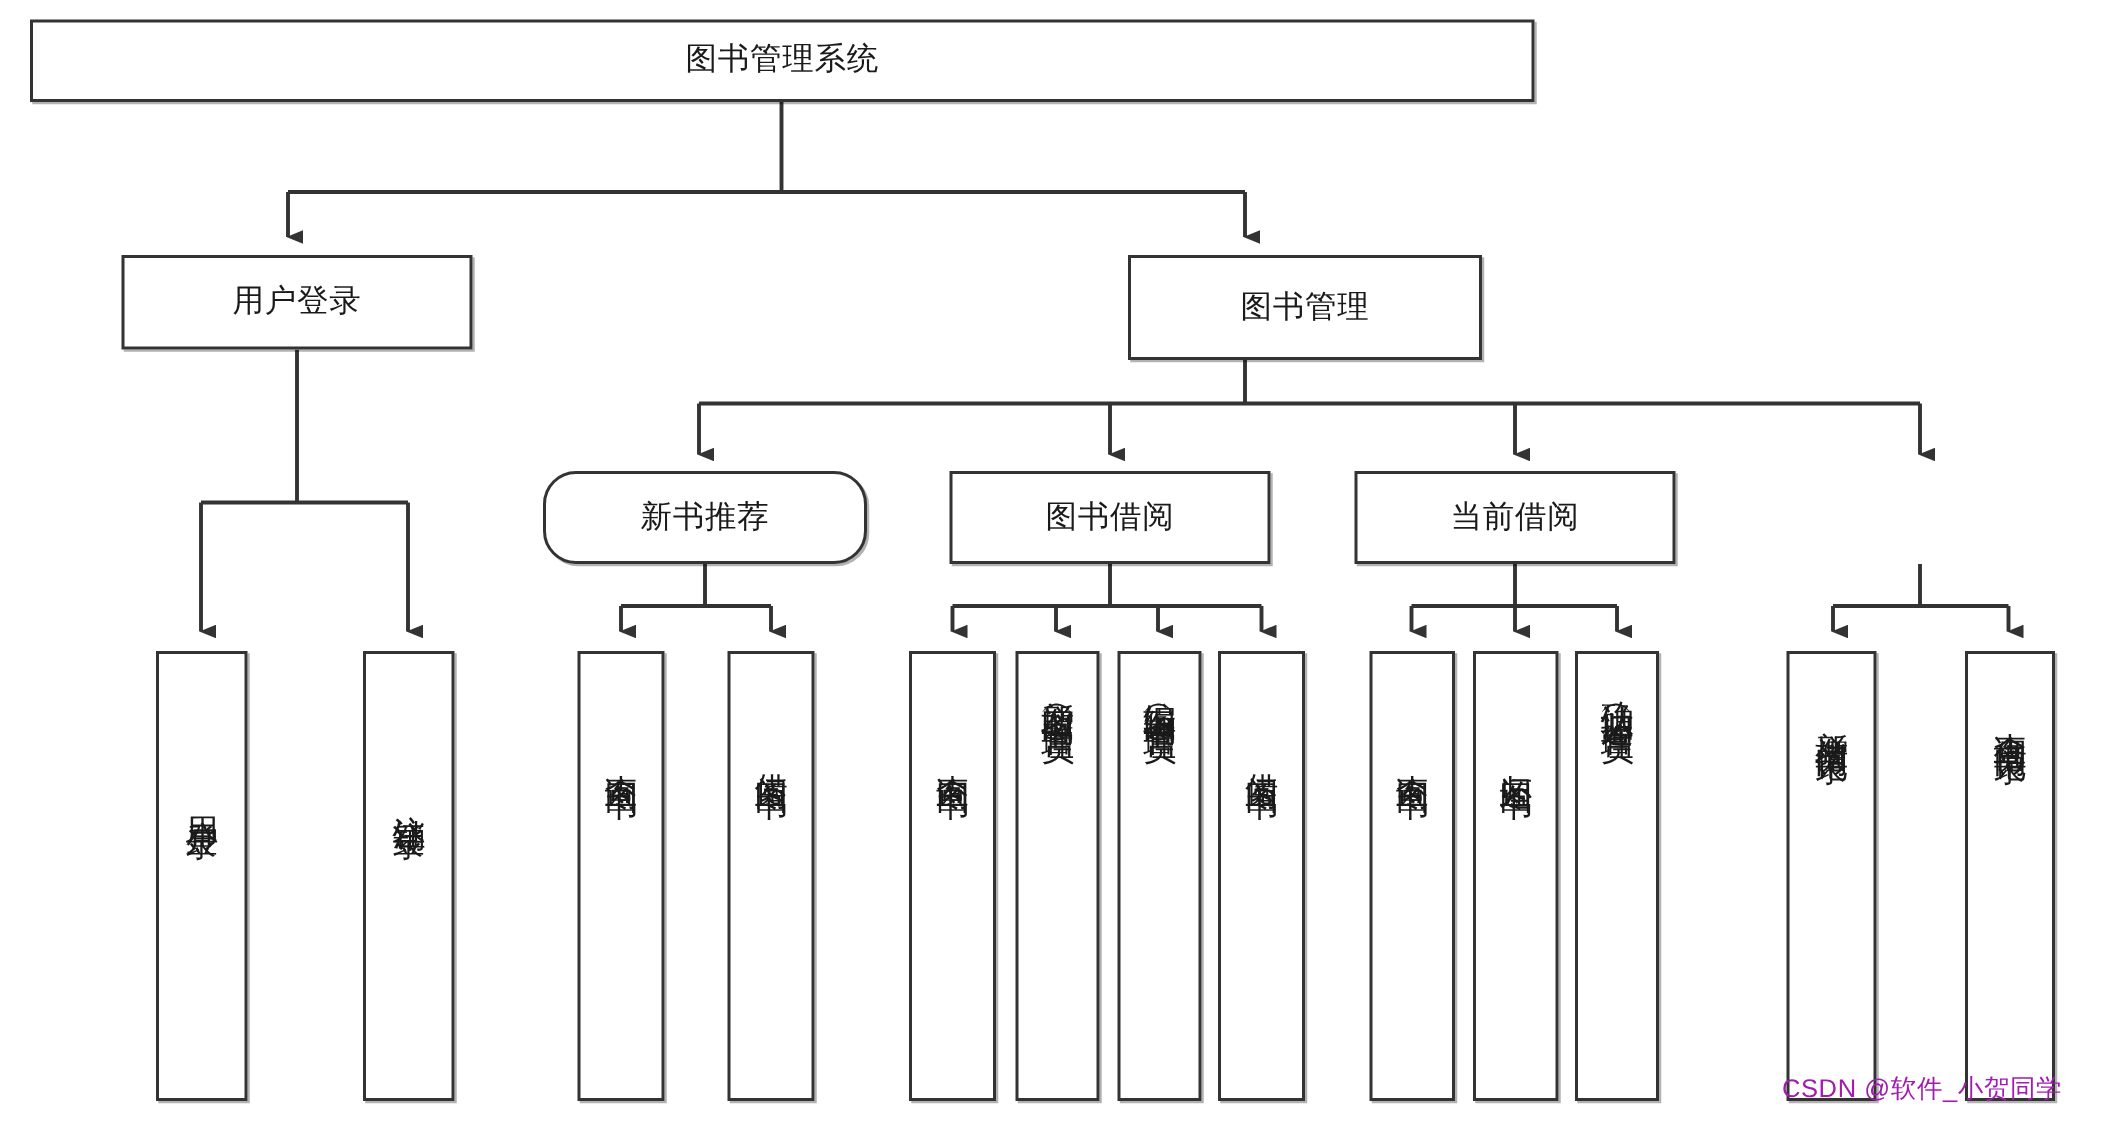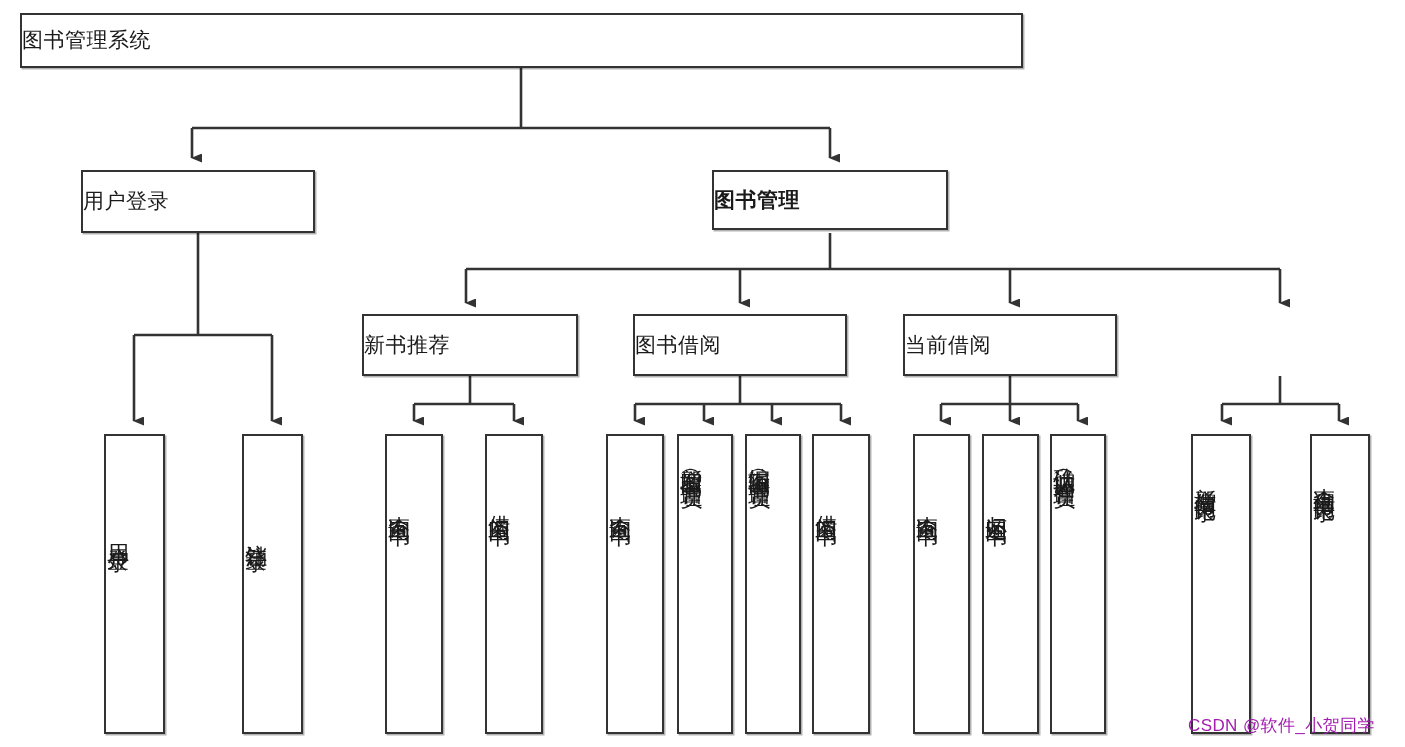--- a/index.html
+++ b/index.html
@@ -25,21 +25,21 @@
     height: 747px;
     pointer-events: none;
   }
   .node {
     position: absolute;
     box-sizing: border-box;
     background: #ffffff;
     border: 2px solid #333333;
     display: flex;
     align-items: center;
-    justify-content: flex-start;
+    justify-content: center;
     box-shadow: 1.5px 1.5px 0 rgba(0,0,0,0.30);
   }
   .node .label {
     color: #1a1a1a;
     text-align: center;
     line-height: 1.18;
     letter-spacing: 0.5px;
   }
   .node.horizontal .label {
     font-size: 21px;
@@ -134,25 +134,25 @@
     </g>
   </svg>
 
   <div class="node horizontal" style="left:20px; top:13px; width:1003px; height:55px;">
     <span class="label">图书管理系统</span>
   </div>
 
   <div class="node horizontal" style="left:81px; top:170px; width:234px; height:63px;">
     <span class="label">用户登录</span>
   </div>
-  <div class="node horizontal" style="left:712px; top:170px; width:236px; height:60px;font-weight:bold;">
+  <div class="node horizontal" style="left:752px; top:170px; width:236px; height:70px;">
     <span class="label">图书管理</span>
   </div>
 
-  <div class="node horizontal" style="left:362px; top:314px; width:216px; height:62px;">
+  <div class="node horizontal" style="left:362px; top:314px; width:216px; height:62px;border-radius:22px;">
     <span class="label">新书推荐</span>
   </div>
   <div class="node horizontal" style="left:633px; top:314px; width:214px; height:62px;">
     <span class="label">图书借阅</span>
   </div>
   <div class="node horizontal" style="left:903px; top:314px; width:214px; height:62px;">
     <span class="label">当前借阅</span>
   </div>
 
   <div class="node vertical mid" style="left:104px; top:434px; width:61px; height:300px;">

